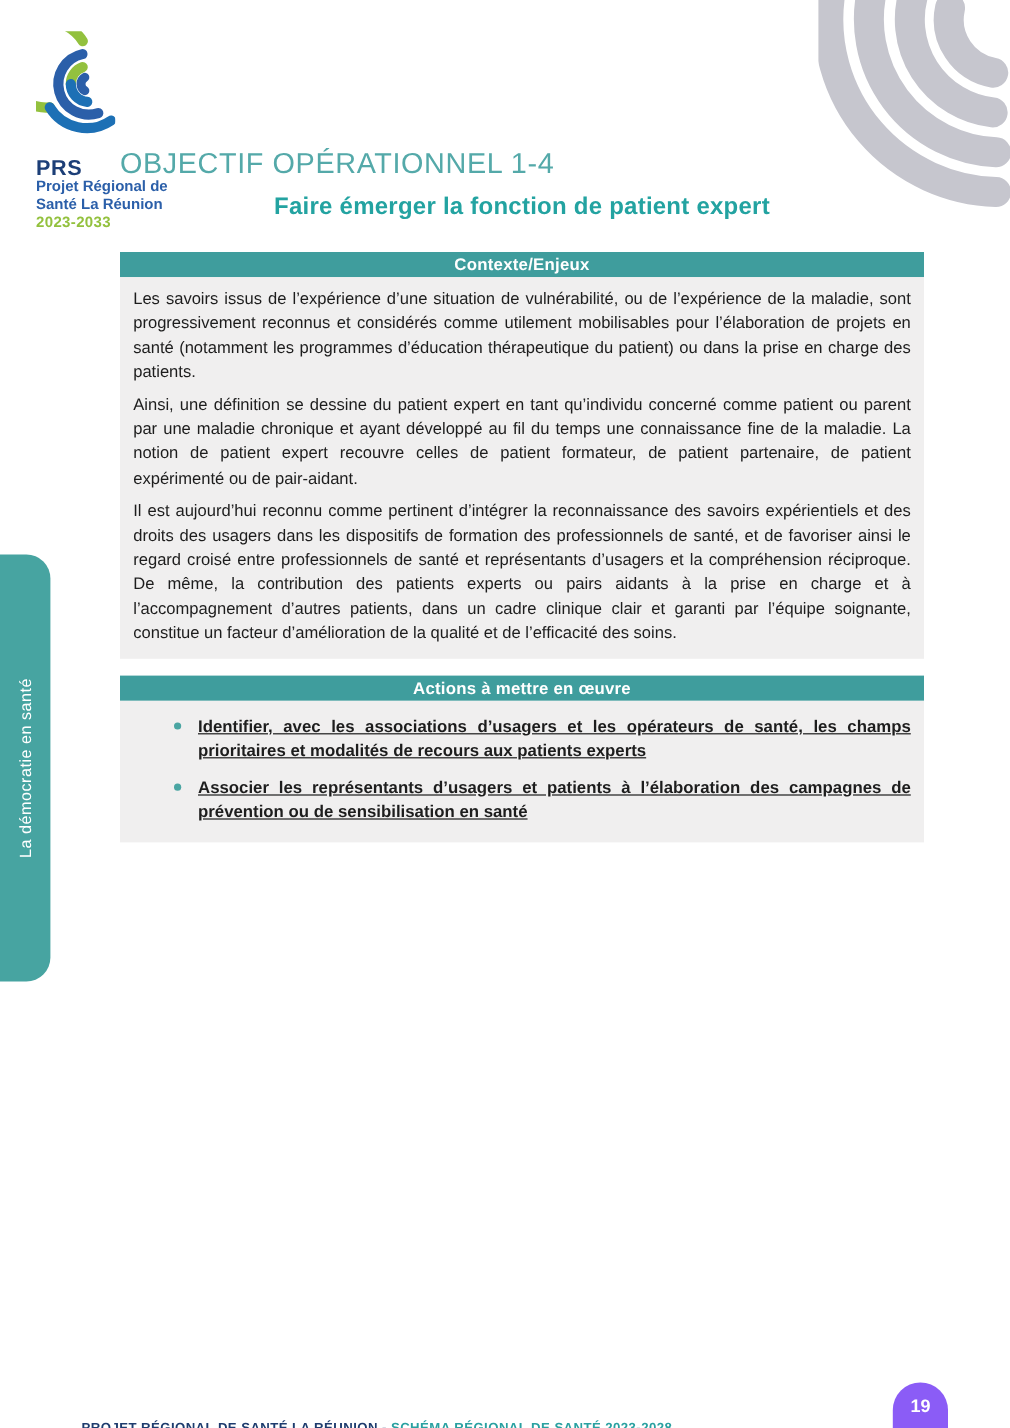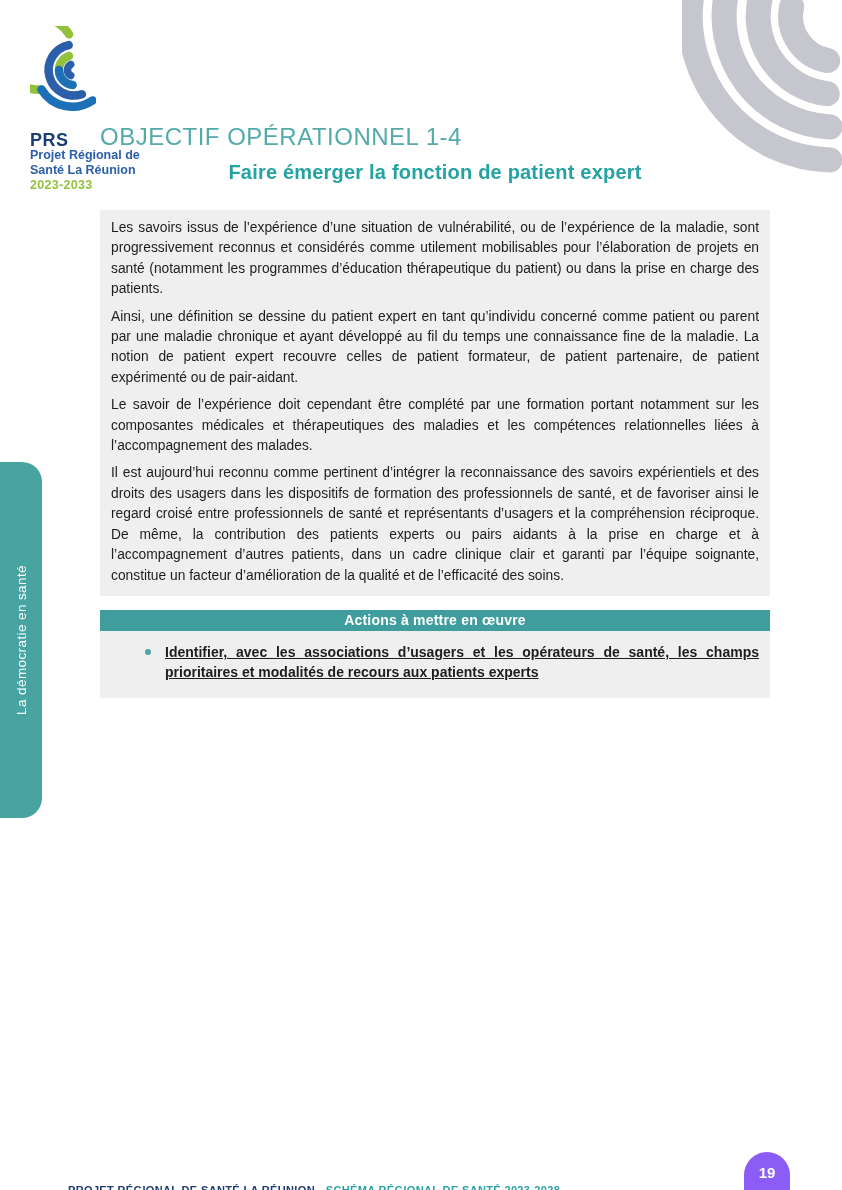--- a/index.html
+++ b/index.html
@@ -116,34 +116,38 @@
 
   <aside class="side-tab">
     <span>La démocratie en santé</span>
   </aside>
 
   <main>
     <h1 class="kicker">OBJECTIF OPÉRATIONNEL 1-4</h1>
     <h2 class="doc-title">Faire émerger la fonction de patient expert</h2>
 
     <section class="block">
+      <div class="bar">Contexte/Enjeux</div>
       <div class="box">
         <p>Les savoirs issus de l’expérience d’une situation de vulnérabilité, ou de l’expérience de la maladie, sont progressivement reconnus et considérés comme utilement mobilisables pour l’élaboration de projets en santé (notamment les programmes d’éducation thérapeutique du patient) ou dans la prise en charge des patients.</p>
         <p>Ainsi, une définition se dessine du patient expert en tant qu’individu concerné comme patient ou parent par une maladie chronique et ayant développé au fil du temps une connaissance fine de la maladie. La notion de patient expert recouvre celles de patient formateur, de patient partenaire, de patient expérimenté ou de pair-aidant.</p>
-        <p>Le savoir de l’expérience doit cependant être complété par une formation portant notamment sur les composantes médicales et thérapeutiques des maladies et les compétences relationnelles liées à l’accompagnement des malades.</p>
         <p>Il est aujourd’hui reconnu comme pertinent d’intégrer la reconnaissance des savoirs expérientiels et des droits des usagers dans les dispositifs de formation des professionnels de santé, et de favoriser ainsi le regard croisé entre professionnels de santé et représentants d’usagers et la compréhension réciproque. De même, la contribution des patients experts ou pairs aidants à la prise en charge et à l’accompagnement d’autres patients, dans un cadre clinique clair et garanti par l’équipe soignante, constitue un facteur d’amélioration de la qualité et de l’efficacité des soins.</p>
       </div>
     </section>
 
     <section class="block">
       <div class="bar">Actions à mettre en œuvre</div>
       <div class="box bullets">
         <div class="li">
           <span class="dot"></span>
           <p>Identifier, avec les associations d’usagers et les opérateurs de santé, les champs prioritaires et modalités de recours aux patients experts</p>
+        </div>
+        <div class="li">
+          <span class="dot"></span>
+          <p>Associer les représentants d’usagers et patients à l’élaboration des campagnes de prévention ou de sensibilisation en santé</p>
         </div>
       </div>
     </section>
   </main>
 
   <div class="footer-text">
     <span class="navy">PROJET RÉGIONAL DE SANTÉ LA RÉUNION - </span><span class="teal">SCHÉMA RÉGIONAL DE SANTÉ 2023-2028</span>
   </div>
   <div class="page-badge">19</div>
 

